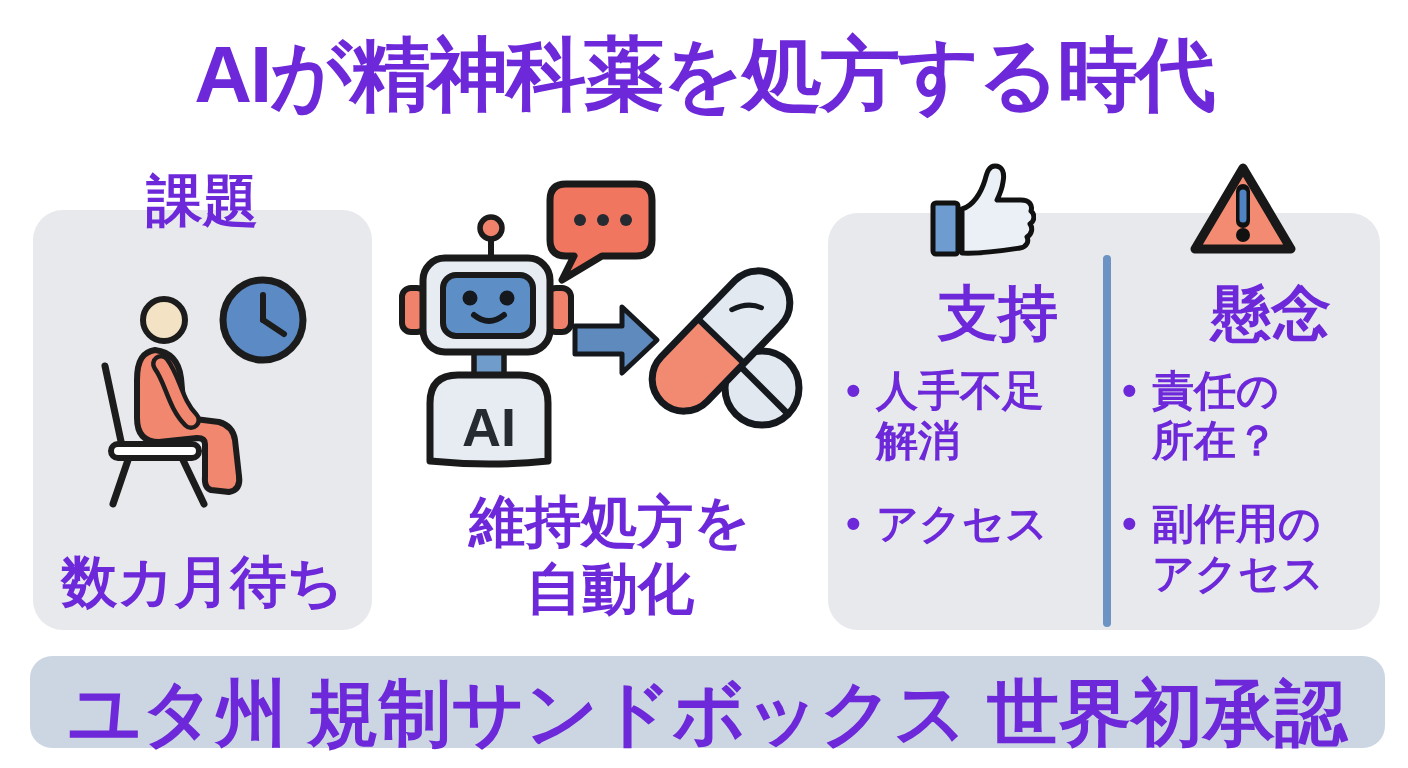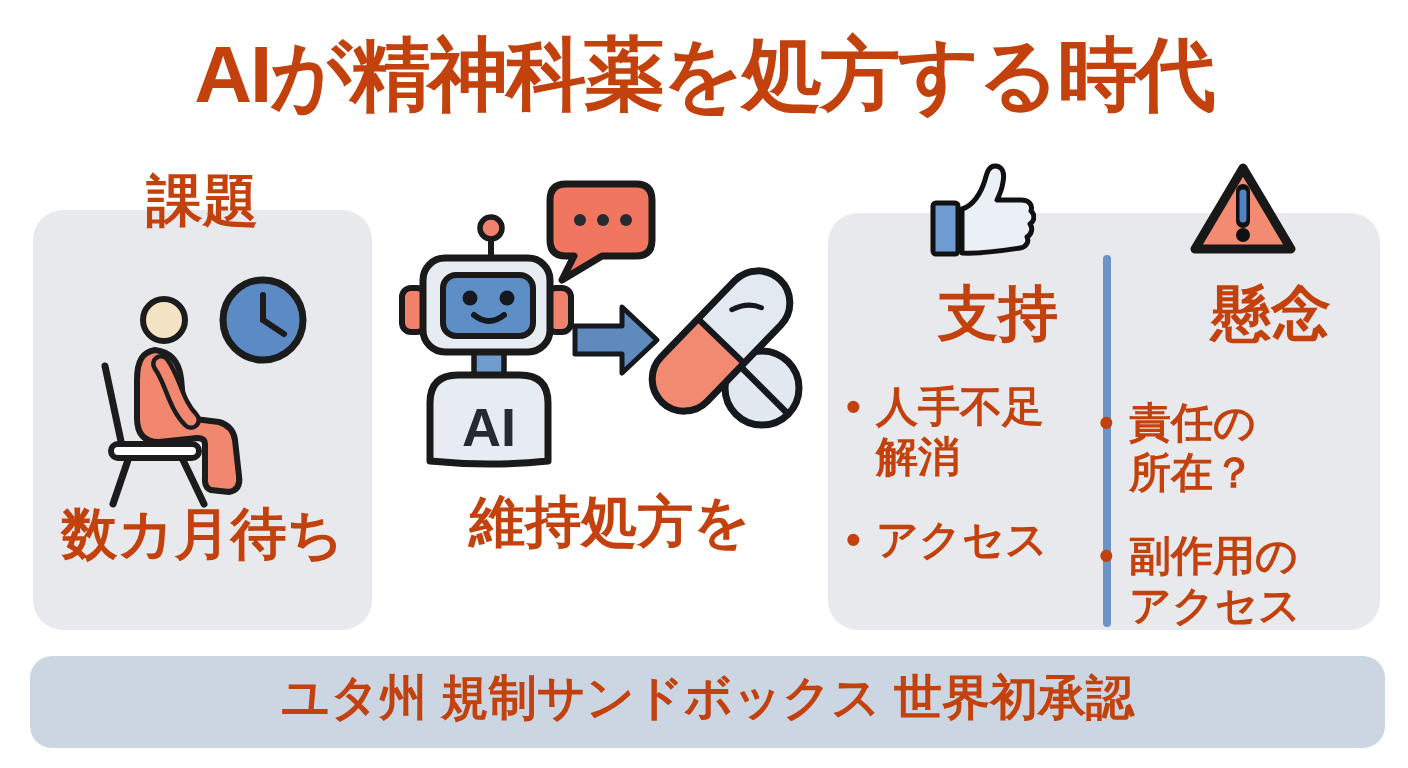--- a/index.html
+++ b/index.html
@@ -1,62 +1,62 @@
 <!DOCTYPE html>
 <html><head>
 <meta charset="utf-8">
 <style>
   html,body{margin:0;padding:0;background:#ffffff;}
   .stage{
     position:relative;width:1408px;height:768px;overflow:hidden;background:#ffffff;
-    font-family:"Liberation Sans","DejaVu Sans",sans-serif;color:#c2410c;
+    font-family:"Liberation Sans","DejaVu Sans",sans-serif;color:#6d28d9;
   }
   .title{
     position:absolute;left:0;top:22px;width:1408px;text-align:center;
     font-size:80px;font-weight:900;letter-spacing:-2px;white-space:nowrap;
   }
   .panel{position:absolute;background:#e8e9ed;border-radius:30px;}
   .panel-left{left:33px;top:210px;width:339px;height:420px;}
   .panel-right{left:828px;top:213px;width:552px;height:417px;}
   .left-heading{
     position:absolute;left:33px;top:164px;width:339px;text-align:center;
     font-size:56px;font-weight:900;z-index:3;
   }
   .left-caption{
-    position:absolute;left:23px;top:497px;width:359px;text-align:center;
+    position:absolute;left:23px;top:545px;width:359px;text-align:center;
     font-size:56px;font-weight:900;z-index:3;white-space:nowrap;
   }
   .scene-left{position:absolute;left:43px;top:268px;z-index:2;}
   .scene-center{position:absolute;left:390px;top:168px;z-index:2;}
   .center-caption{
     position:absolute;left:395px;top:464px;width:430px;text-align:center;
     font-size:56px;font-weight:900;line-height:1.2;z-index:2;margin-top:24px;
   }
   .divider{
     position:absolute;left:1103px;top:255px;width:8px;height:372px;
     background:#6b93c3;border-radius:4px;z-index:3;
   }
   .thumb-icon{position:absolute;left:930px;top:158px;z-index:4;}
   .warn-icon{position:absolute;left:1186px;top:160px;z-index:4;}
   .col-title{position:absolute;top:274px;font-size:60px;font-weight:900;text-align:center;z-index:3;}
   .col-title-support{left:828px;width:276px;padding-left:32px;}
   .col-title-concern{left:1112px;width:318px;}
   .col-list{position:absolute;top:366px;font-size:42px;font-weight:900;line-height:1.2;z-index:3;}
-  .col-list-support{left:846px;width:258px;margin-top:16px;}
-  .col-list-concern{left:1099px;width:256px;margin-top:32px;}
+  .col-list-support{left:846px;width:258px;}
+  .col-list-concern{left:1122px;width:256px;}
   .list-item{margin-bottom:32px;}
   .bullet{display:inline-block;width:30px;}
   .line2{padding-left:30px;}
   .footer-bar{
     position:absolute;left:30px;top:656px;width:1355px;height:92px;
     background:#ccd6e3;border-radius:22px;z-index:1;
   }
   .footer-text{
     position:absolute;left:30px;top:666px;width:1355px;text-align:center;
-    font-size:48px;font-weight:900;z-index:2;white-space:nowrap;
+    font-size:72px;font-weight:900;z-index:2;white-space:nowrap;
   }
 </style>
 </head>
 <body>
 
 <div class="stage">
 
   <div class="title">AIが精神科薬を処方する時代</div>
 
   <div class="panel panel-left"></div>
@@ -127,20 +127,21 @@
       <path d="M0,-32 L-53,-32 A32,32 0 0 0 -53,32 L0,32 Z" fill="#f28a72"></path>
       <path d="M0,-32 L53,-32 A32,32 0 0 1 53,32 L0,32 Z" fill="#e2e9f1"></path>
       <rect x="-85" y="-32" width="170" height="64" rx="32" fill="none" stroke="#15191e" stroke-width="7"></rect>
       <line x1="0" y1="-32" x2="0" y2="32" stroke="#15191e" stroke-width="6"></line>
       <path d="M30,-14 Q47,-8 52,6" fill="none" stroke="#15191e" stroke-width="5" stroke-linecap="round"></path>
     </g>
   </svg>
 
   <div class="center-caption">
     <div>維持処方を</div>
+    <div>自動化</div>
   </div>
 
   <div class="panel panel-right"></div>
   <div class="divider"></div>
 
   <svg class="thumb-icon" width="106" height="102" viewBox="0 0 106 102">
     <rect x="3" y="45" width="25" height="51" rx="3" fill="#6f9cd0" stroke="#111111" stroke-width="5"></rect>
     <path d="M32,95 L32,51 C43,48 51,35 55,22 C57,14 59,8 65,8 C72,8 75,14 73,24 C72,31 69,38 67,42 L91,42 C99,42 103,47 101,53 C105,56 105,63 100,66 C103,70 102,76 97,79 C99,83 97,89 90,90 C77,92 53,96 32,95 Z" fill="#eaf0f6" stroke="#111111" stroke-width="5" stroke-linejoin="round"></path>
   </svg>
 

